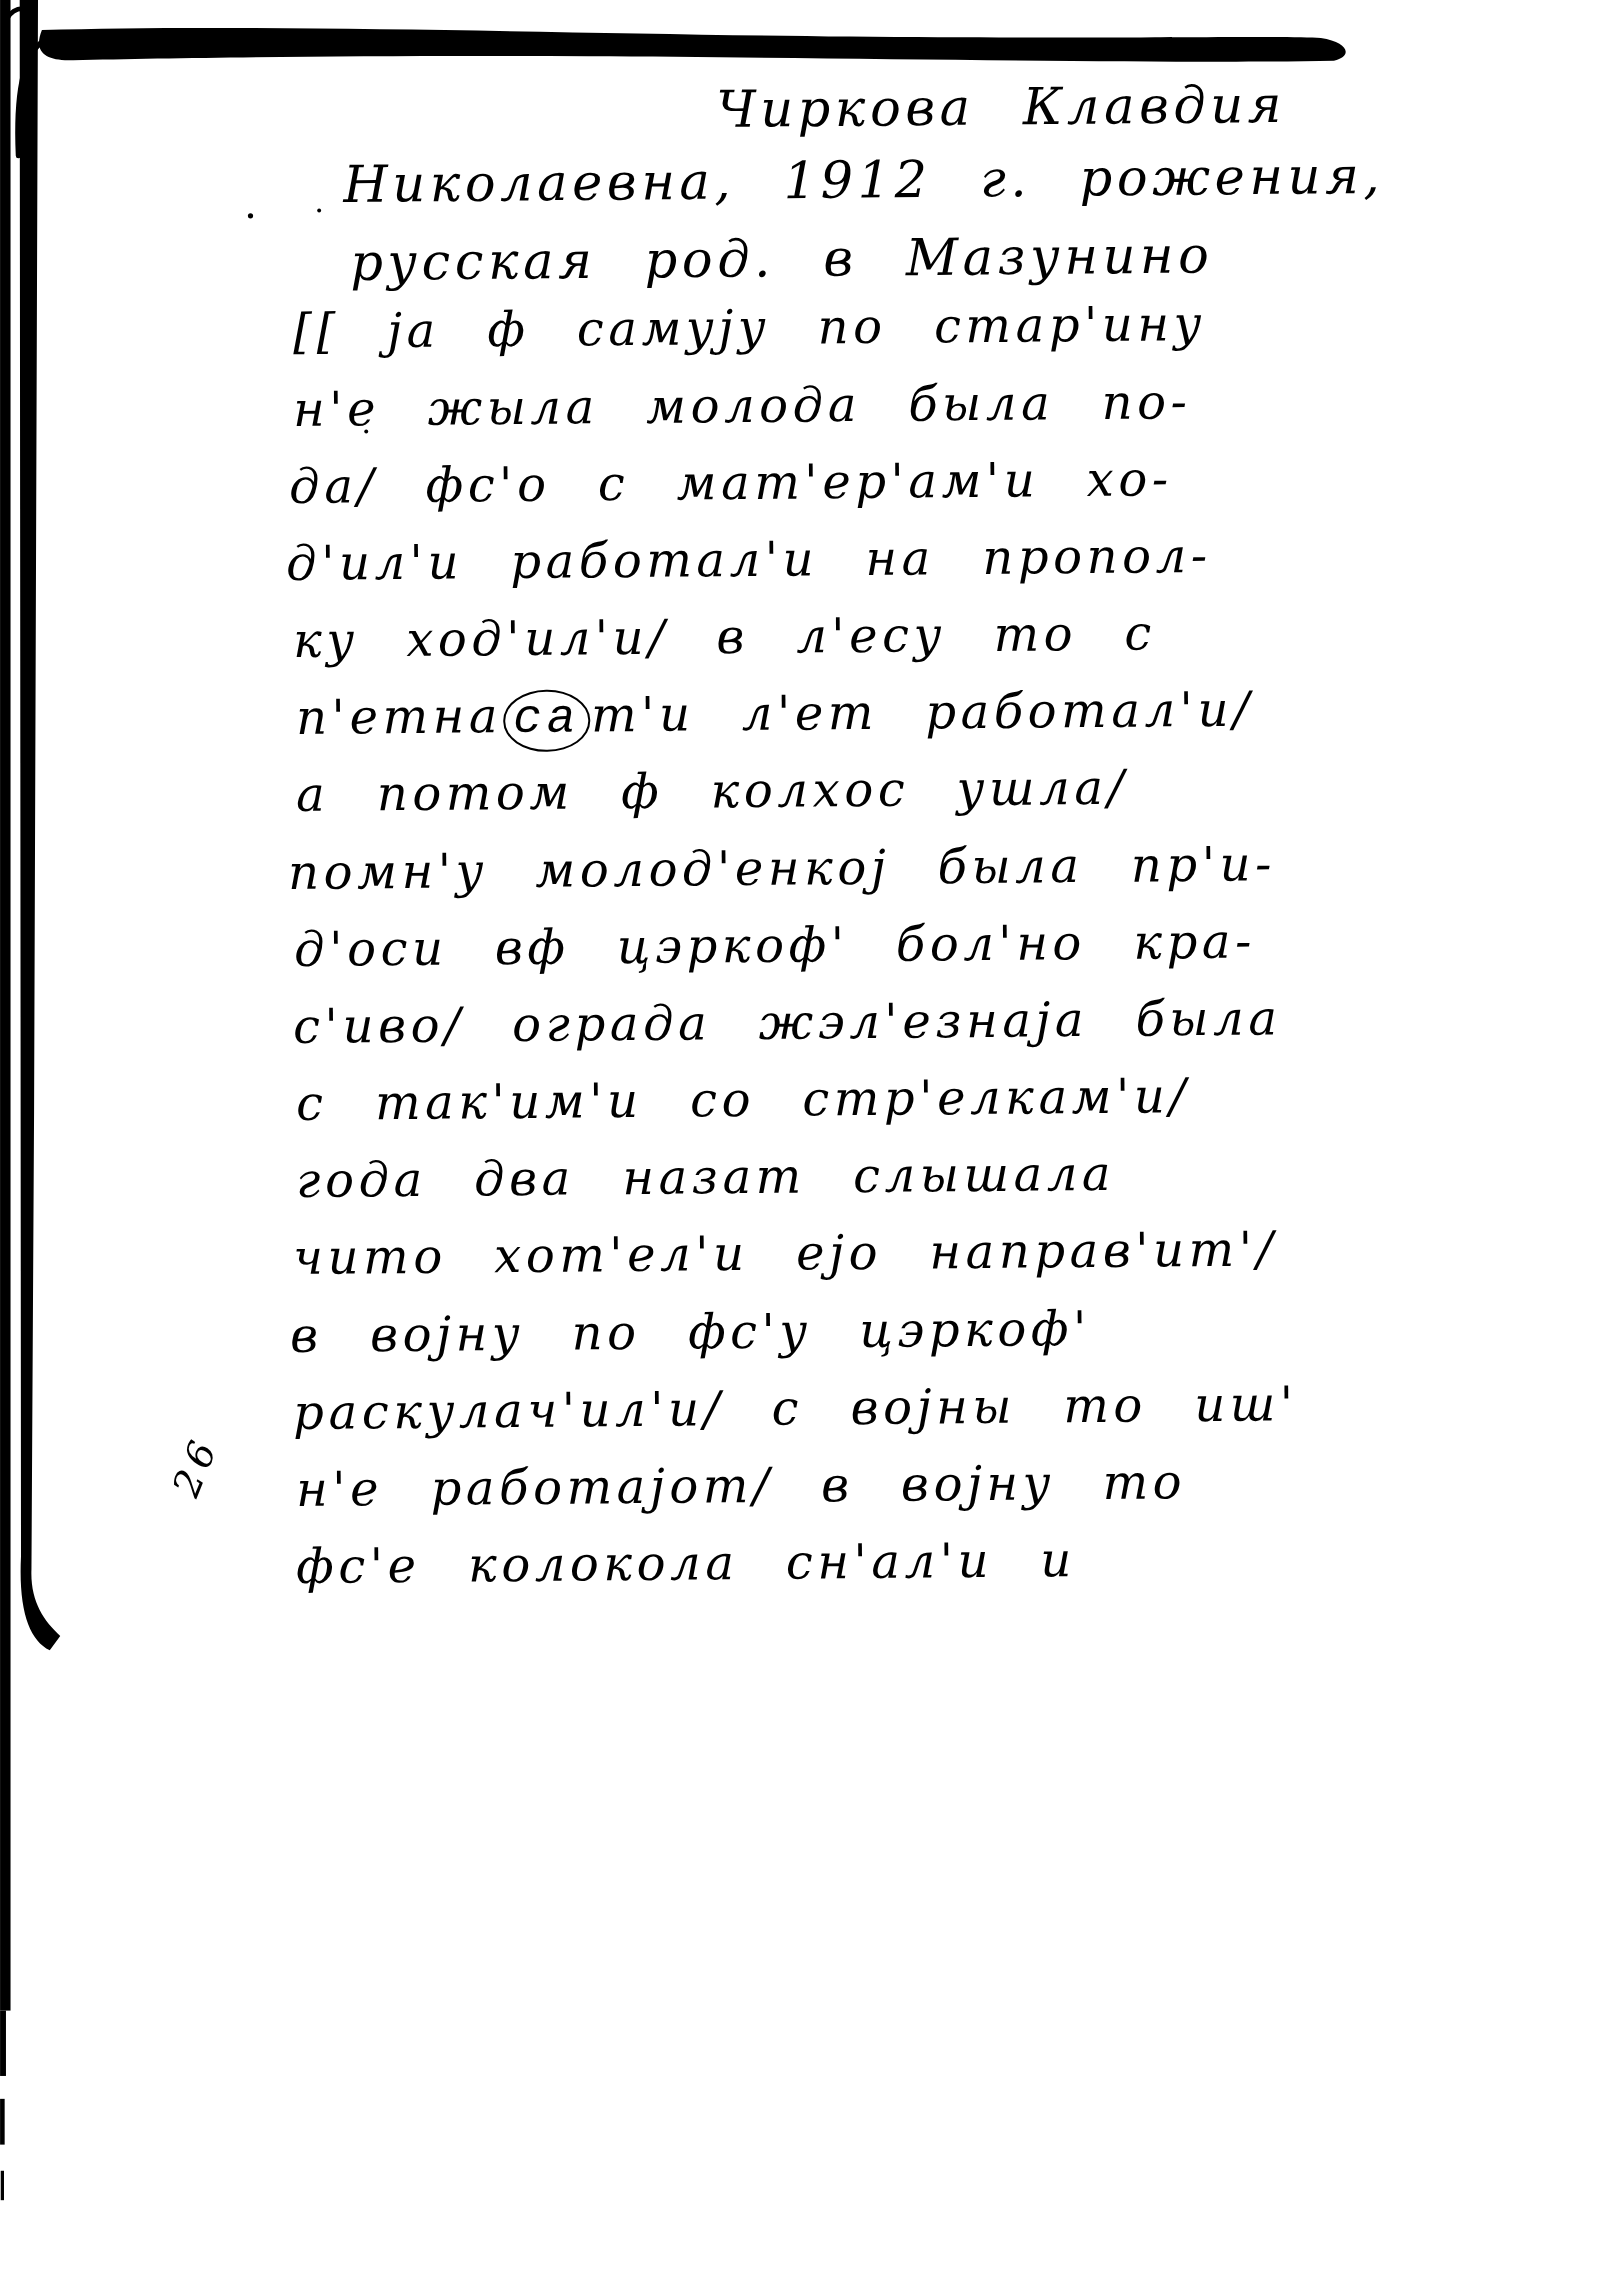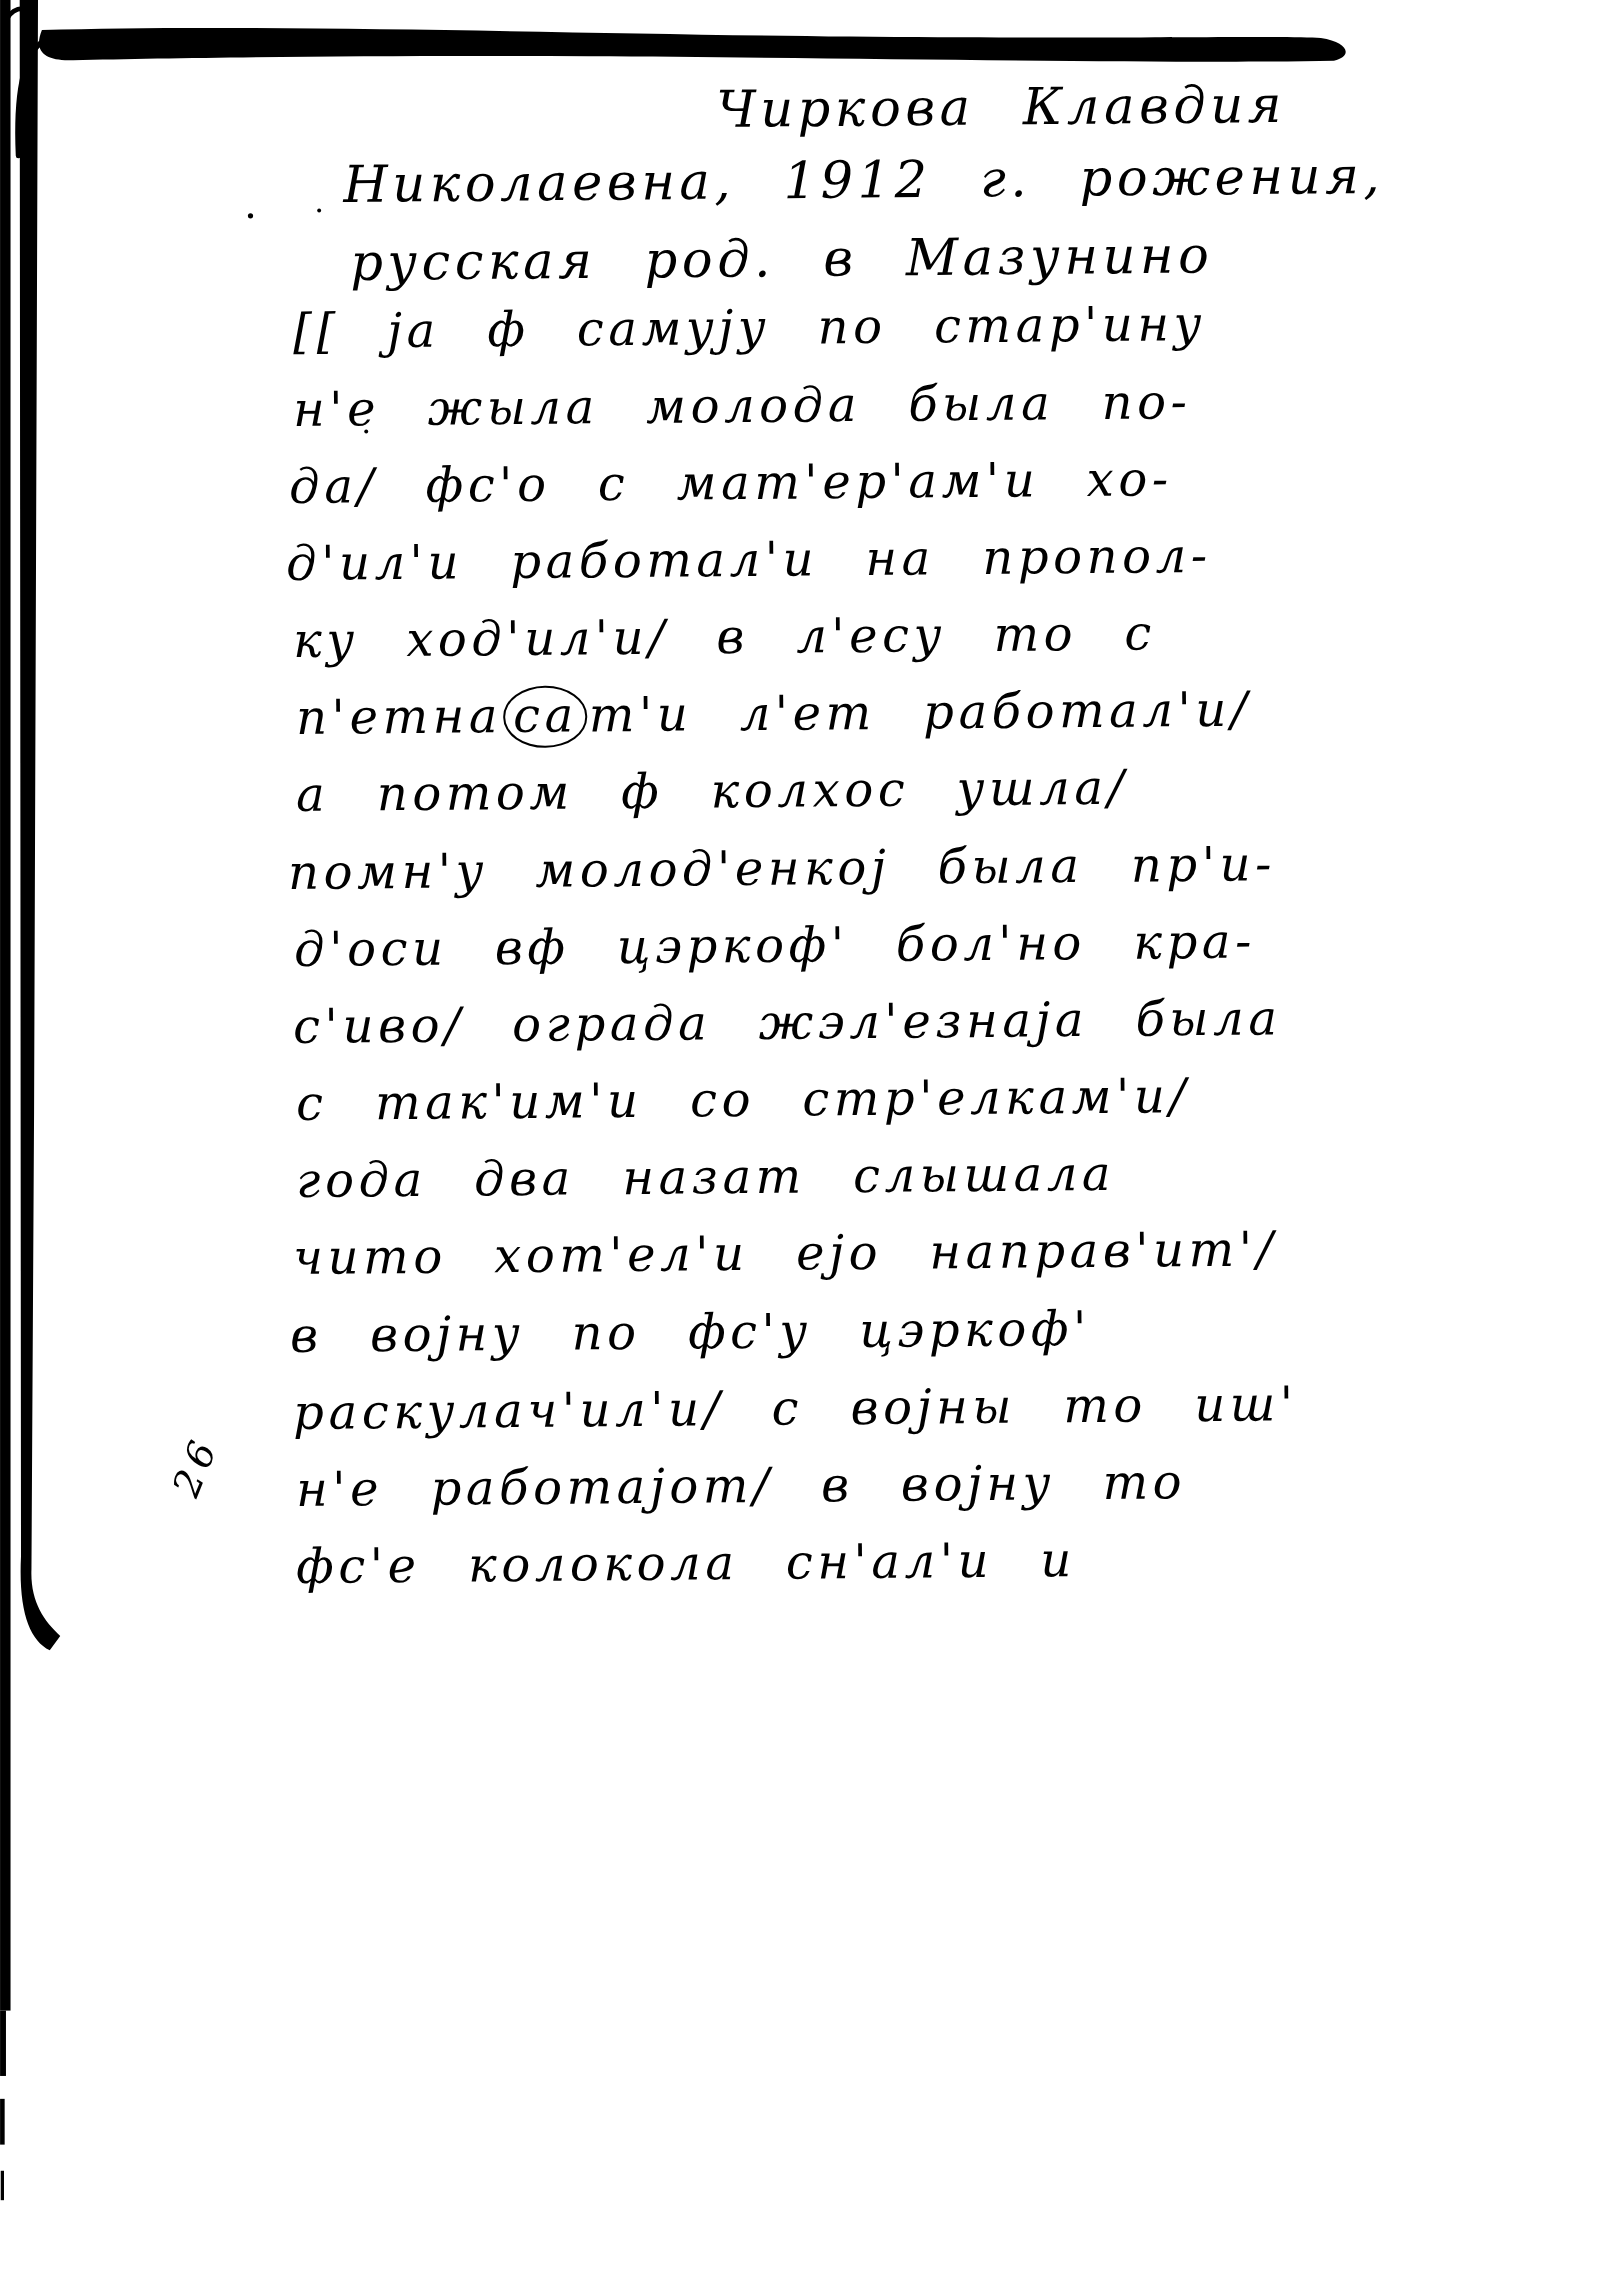--- a/index.html
+++ b/index.html
@@ -49,20 +49,21 @@
   .hw.l13 { left: 290px; top: 1311px; }
   .hw.l14 { left: 293px; top: 1388px; }
   .hw.l15 { left: 296px; top: 1465px; }
   .hw.l16 { left: 296px; top: 1542px; }
   .circled {
     display: inline-block;
     border: 2.6px solid #000;
     border-radius: 50%;
     padding: 2.6px 7.8px 6.5px 7.8px;
     margin: -5.2px 1.3px 0 1.3px;
+    font-family: Liberation Mono, monospace;
   }
   .margin-note {
     position: absolute;
     left: 165px;
     top: 1444px;
     font-size: 38px;
     letter-spacing: 6.5px;
     transform: rotate(-68deg);
     transform-origin: center center;
   }

